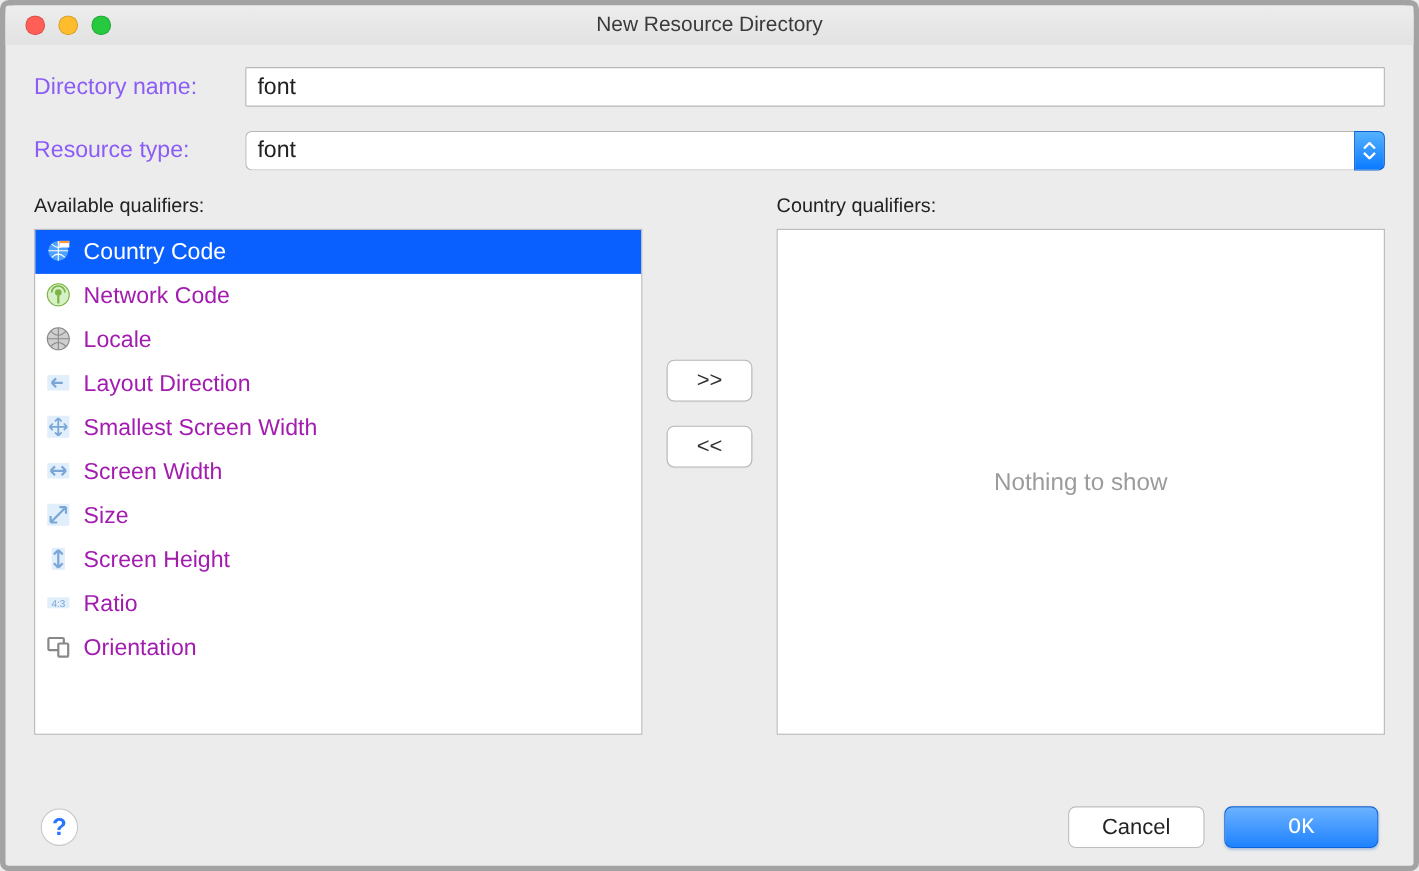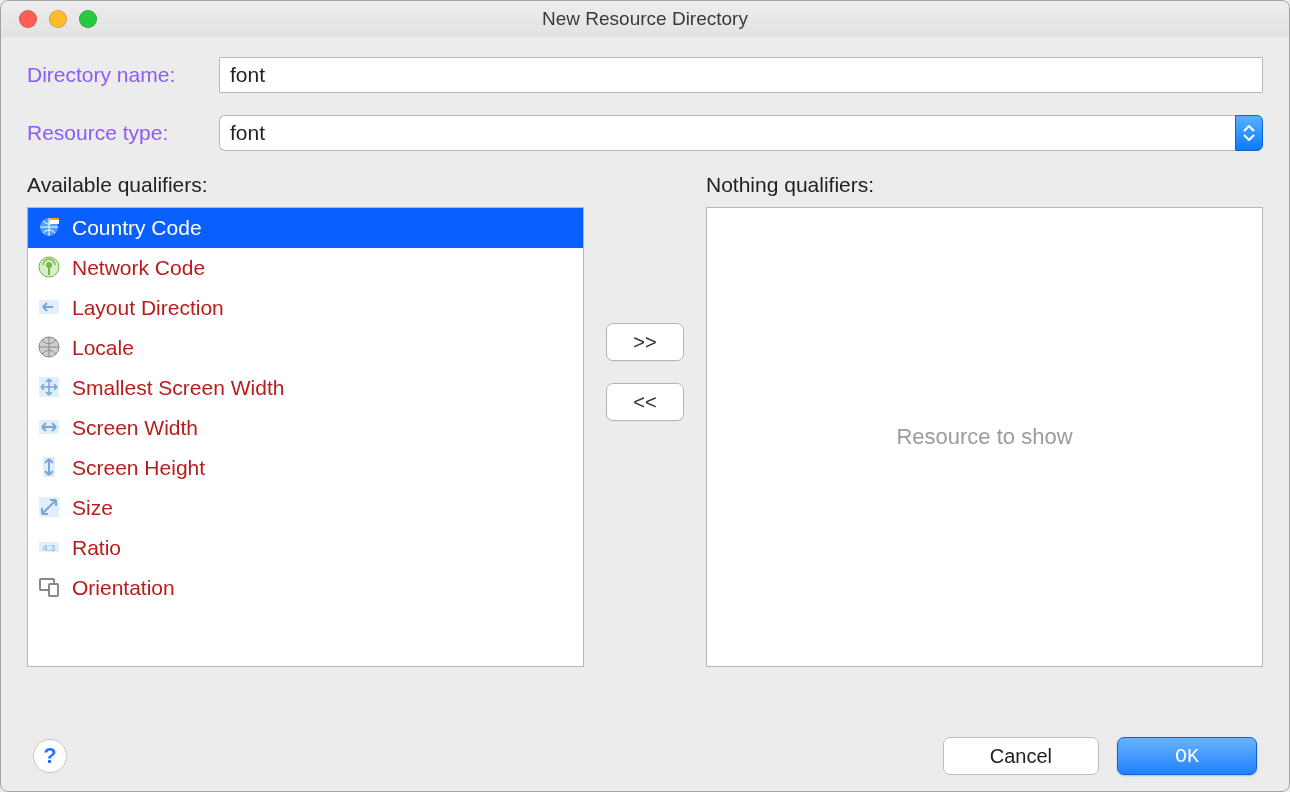--- a/index.html
+++ b/index.html
@@ -8,21 +8,21 @@
     font-size: 20px;
     background: #ececec;
     width: 1290px;
     height: 792px;
     overflow: hidden;
   }
   .window {
     width: 1290px;
     height: 792px;
     background: #ececec;
-    border: 1px solid #a3a3a3;
+    border: 5px solid #a3a3a3;
     border-radius: 8px;
     position: relative;
   }
   .titlebar {
     height: 36px;
     display: flex;
     align-items: center;
     padding-left: 18px;
     border-top-left-radius: 8px;
     border-top-right-radius: 8px;
@@ -55,28 +55,28 @@
     width:28px; background:linear-gradient(#56b2ff,#0a7aff);
     border:1px solid #0a62d6; border-top-right-radius:6px; border-bottom-right-radius:6px;
     display:flex; flex-direction:column; align-items:center; justify-content:center;
     cursor:pointer;
   }
   .combo-stepper svg { display:block; }
   .qualifiers-row {
     display:flex; gap:22px; align-items:flex-start;
   }
   .qual-col { flex:1; display:flex; flex-direction:column; }
-  .qual-label { font-size:21px; color:#222; margin-bottom:10px; }
+  .qual-label { font-size:18px; color:#222; margin-bottom:10px; }
   .listbox {
     height:460px; background:#fff; border:1px solid #b7b7b7;
     overflow:auto;
   }
   .list-item {
     display:flex; align-items:center; gap:10px;
-    height:40px; padding:0 8px; font-size:21px; color:#b91c1c;
+    height:40px; padding:0 8px; font-size:21px; color:#a21caf;
     cursor:pointer;
   }
   .list-item.selected { background:#0a5fff; color:#fff; }
   .icon-box { width:26px; height:26px; display:flex; align-items:flex-start; justify-content:center; flex-shrink:0;}
   .mid-col {
     width:78px; display:flex; flex-direction:column; gap:22px;
     align-items:center; justify-content:center; margin-top:150px;
   }
   .arrow-btn {
     width:78px; height:38px; background:#fff; border:1px solid #b5b5b5;
@@ -93,21 +93,21 @@
     display:flex; align-items:center; padding:0 32px;
   }
   .help-btn {
     width:34px; height:34px; border-radius:50%;
     background:#fff; border:1px solid #c7c7c7;
     display:flex; align-items:center; justify-content:center;
     color:#2b74ff; font-size:22px; font-weight:600; cursor:pointer;
   }
   .footer-spacer { flex:1; }
   .btn {
-    height:38px; padding:0 46px; border-radius:7px;
+    height:38px; padding:0 30px; border-radius:7px;
     font-size:20px; display:flex; align-items:center; justify-content:center;
     cursor:pointer; margin-left:18px;
   }
   .btn-default { background:#fff; border:1px solid #bdbdbd; color:#222; }
   .btn-primary {
     min-width:140px;
     background:linear-gradient(#6bb2ff,#1f82ff);
     border:1px solid #0a62d6; color:#fff;
     box-shadow:0 1px 2px rgba(0,80,200,.25);
     font-family:Liberation Mono, monospace;
@@ -171,71 +171,71 @@
                   <circle cx="12" cy="10" r="3" fill="#7cb342"></circle>
                   <path d="M12 13v7" stroke="#7cb342" stroke-width="2"></path>
                   <path d="M6 10a6 6 0 0112 0" stroke="#7cb342" stroke-width="1.5" fill="none"></path>
                 </svg>
               </span>
               <span>Network Code</span>
             </div>
             <div class="list-item">
               <span class="icon-box">
                 <svg width="24" height="24" viewBox="0 0 24 24">
-                  <rect x="2" y="5" width="20" height="14" fill="#e1eefb"></rect>
-                  <path d="M16 12H6M6 12l4-4M6 12l4 4" stroke="#7aa6d6" stroke-width="2" fill="none"></path>
-                </svg>
-              </span>
-              <span>Layout Direction</span>
-            </div>
-            <div class="list-item">
-              <span class="icon-box">
-                <svg width="24" height="24" viewBox="0 0 24 24">
                   <circle cx="12" cy="12" r="10" fill="#cfcfcf"></circle>
                   <circle cx="12" cy="12" r="10" fill="none" stroke="#888"></circle>
                   <path d="M2 12h20M12 2v20M5 5c5 5 9 5 14 0M5 19c5-5 9-5 14 0" stroke="#888" fill="none"></path>
                 </svg>
               </span>
               <span>Locale</span>
             </div>
             <div class="list-item">
               <span class="icon-box">
                 <svg width="24" height="24" viewBox="0 0 24 24">
+                  <rect x="2" y="5" width="20" height="14" fill="#e1eefb"></rect>
+                  <path d="M16 12H6M6 12l4-4M6 12l4 4" stroke="#7aa6d6" stroke-width="2" fill="none"></path>
+                </svg>
+              </span>
+              <span>Layout Direction</span>
+            </div>
+            <div class="list-item">
+              <span class="icon-box">
+                <svg width="24" height="24" viewBox="0 0 24 24">
                   <rect x="2" y="2" width="20" height="20" fill="#e1eefb"></rect>
                   <path d="M12 4v16M4 12h16M12 4l-3 3M12 4l3 3M12 20l-3-3M12 20l3-3M4 12l3-3M4 12l3 3M20 12l-3-3M20 12l-3 3" stroke="#7aa6d6" stroke-width="1.6" fill="none"></path>
                 </svg>
               </span>
               <span>Smallest Screen Width</span>
             </div>
             <div class="list-item">
               <span class="icon-box">
                 <svg width="24" height="24" viewBox="0 0 24 24">
                   <rect x="2" y="5" width="20" height="14" fill="#e1eefb"></rect>
                   <path d="M5 12h14M5 12l4-4M5 12l4 4M19 12l-4-4M19 12l-4 4" stroke="#7aa6d6" stroke-width="2" fill="none"></path>
                 </svg>
               </span>
               <span>Screen Width</span>
             </div>
             <div class="list-item">
               <span class="icon-box">
                 <svg width="24" height="24" viewBox="0 0 24 24">
+                  <rect x="2" y="2" width="20" height="20" fill="#e1eefb"></rect>
+                  <path d="M5 19L19 5M19 5h-6M19 5v6M5 19h6M5 19v-6" stroke="#7aa6d6" stroke-width="2" fill="none"></path>
+                </svg>
+              </span>
+              <span>Size</span>
+            </div>
+            <div class="list-item">
+              <span class="icon-box">
+                <svg width="24" height="24" viewBox="0 0 24 24">
                   <rect x="6" y="2" width="12" height="20" fill="#e1eefb"></rect>
                   <path d="M12 4v16M12 4l-4 4M12 4l4 4M12 20l-4-4M12 20l4-4" stroke="#7aa6d6" stroke-width="2" fill="none"></path>
                 </svg>
               </span>
               <span>Screen Height</span>
-            </div>
-            <div class="list-item">
-              <span class="icon-box">
-                <svg width="24" height="24" viewBox="0 0 24 24">
-                  <rect x="2" y="2" width="20" height="20" fill="#e1eefb"></rect>
-                  <path d="M5 19L19 5M19 5h-6M19 5v6M5 19h6M5 19v-6" stroke="#7aa6d6" stroke-width="2" fill="none"></path>
-                </svg>
-              </span>
-              <span>Size</span>
             </div>
             <div class="list-item">
               <span class="icon-box">
                 <svg width="24" height="24" viewBox="0 0 24 24">
                   <rect x="2" y="7" width="20" height="10" fill="#e1eefb"></rect>
                   <text x="12" y="16" text-anchor="middle" font-size="9" fill="#7aa6d6" font-family="Arial">4:3</text>
                 </svg>
               </span>
               <span>Ratio</span>
             </div>
@@ -250,23 +250,23 @@
             </div>
           </div>
       </div>
 
       <div class="mid-col">
         <div class="arrow-btn">&gt;&gt;</div>
         <div class="arrow-btn">&lt;&lt;</div>
       </div>
 
       <div class="qual-col">
-        <div class="qual-label">Nothing qualifiers:</div>
+        <div class="qual-label">Country qualifiers:</div>
         <div class="listbox chosen">
-          <div class="empty-text">Resource to show</div>
+          <div class="empty-text">Nothing to show</div>
         </div>
       </div>
     </div>
   </div>
 
   <div class="footer">
     <div class="help-btn">?</div>
     <div class="footer-spacer"></div>
     <div class="btn btn-default">Cancel</div>
     <div class="btn btn-primary">OK</div>

